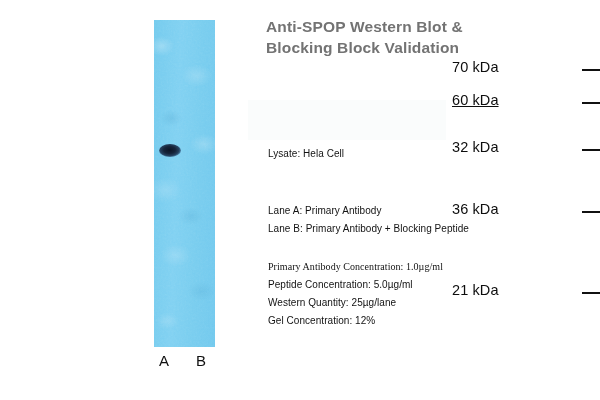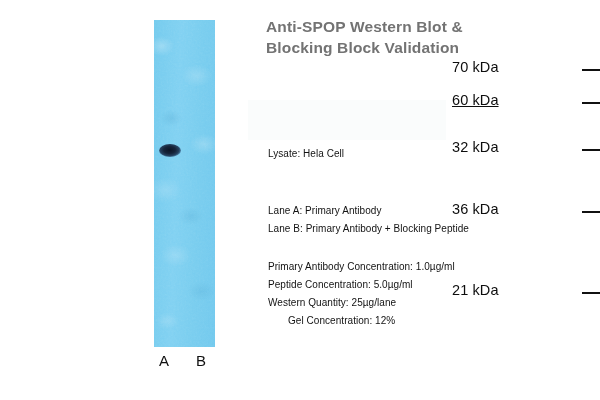--- a/index.html
+++ b/index.html
@@ -180,18 +180,18 @@
     <div>Blocking Block Validation</div>
   </div>
 
   <div class="faint-box"></div>
 
   <div class="info-line" style="top:148px;">Lysate: Hela Cell</div>
 
   <div class="info-line" style="top:205px;">Lane A: Primary Antibody</div>
   <div class="info-line" style="top:223px;">Lane B: Primary Antibody + Blocking Peptide</div>
 
-  <div class="info-line" style="top:261px;">Primary Antibody Concentration: 1.0µg/ml</div>
+  <div class="info-line" style="top:261px;font-family:Liberation Serif, serif;">Primary Antibody Concentration: 1.0µg/ml</div>
   <div class="info-line" style="top:279px;">Peptide Concentration: 5.0µg/ml</div>
   <div class="info-line" style="top:297px;">Western Quantity: 25µg/lane</div>
-  <div class="info-line" style="top:315px;margin-left:20px;">Gel Concentration: 12%</div>
+  <div class="info-line" style="top:315px;">Gel Concentration: 12%</div>
 
 </div>
 
 </body></html>

